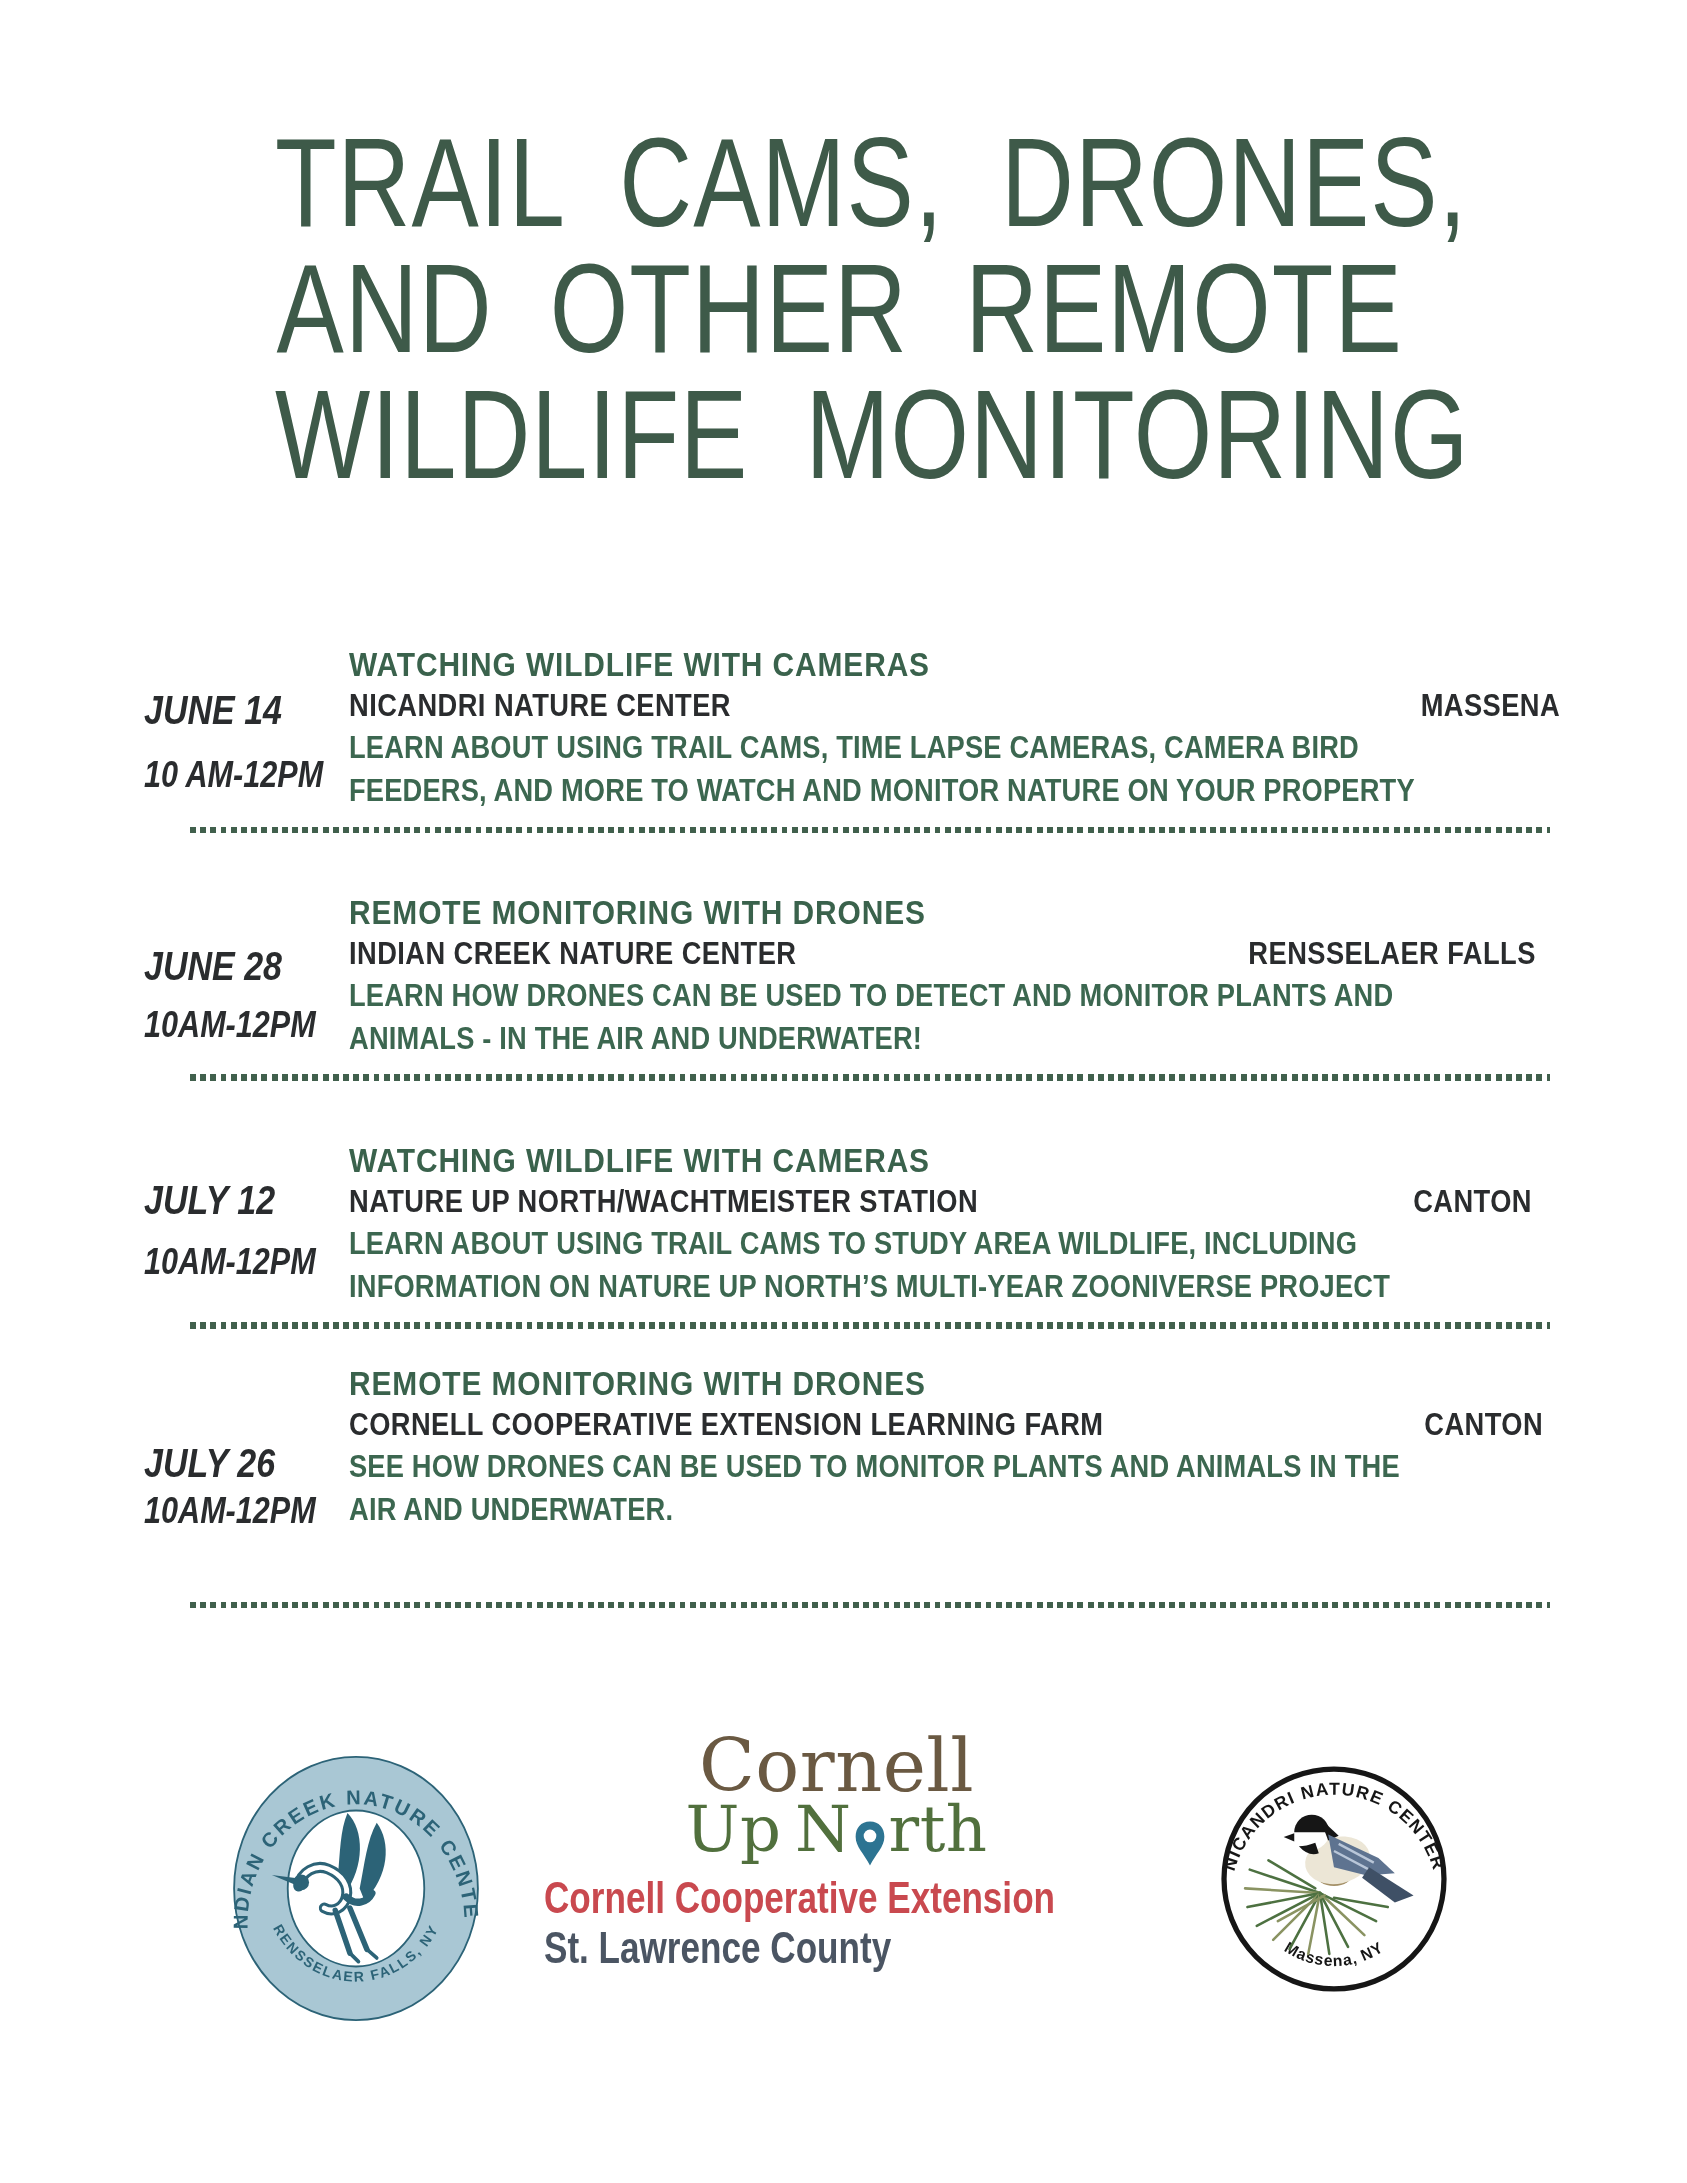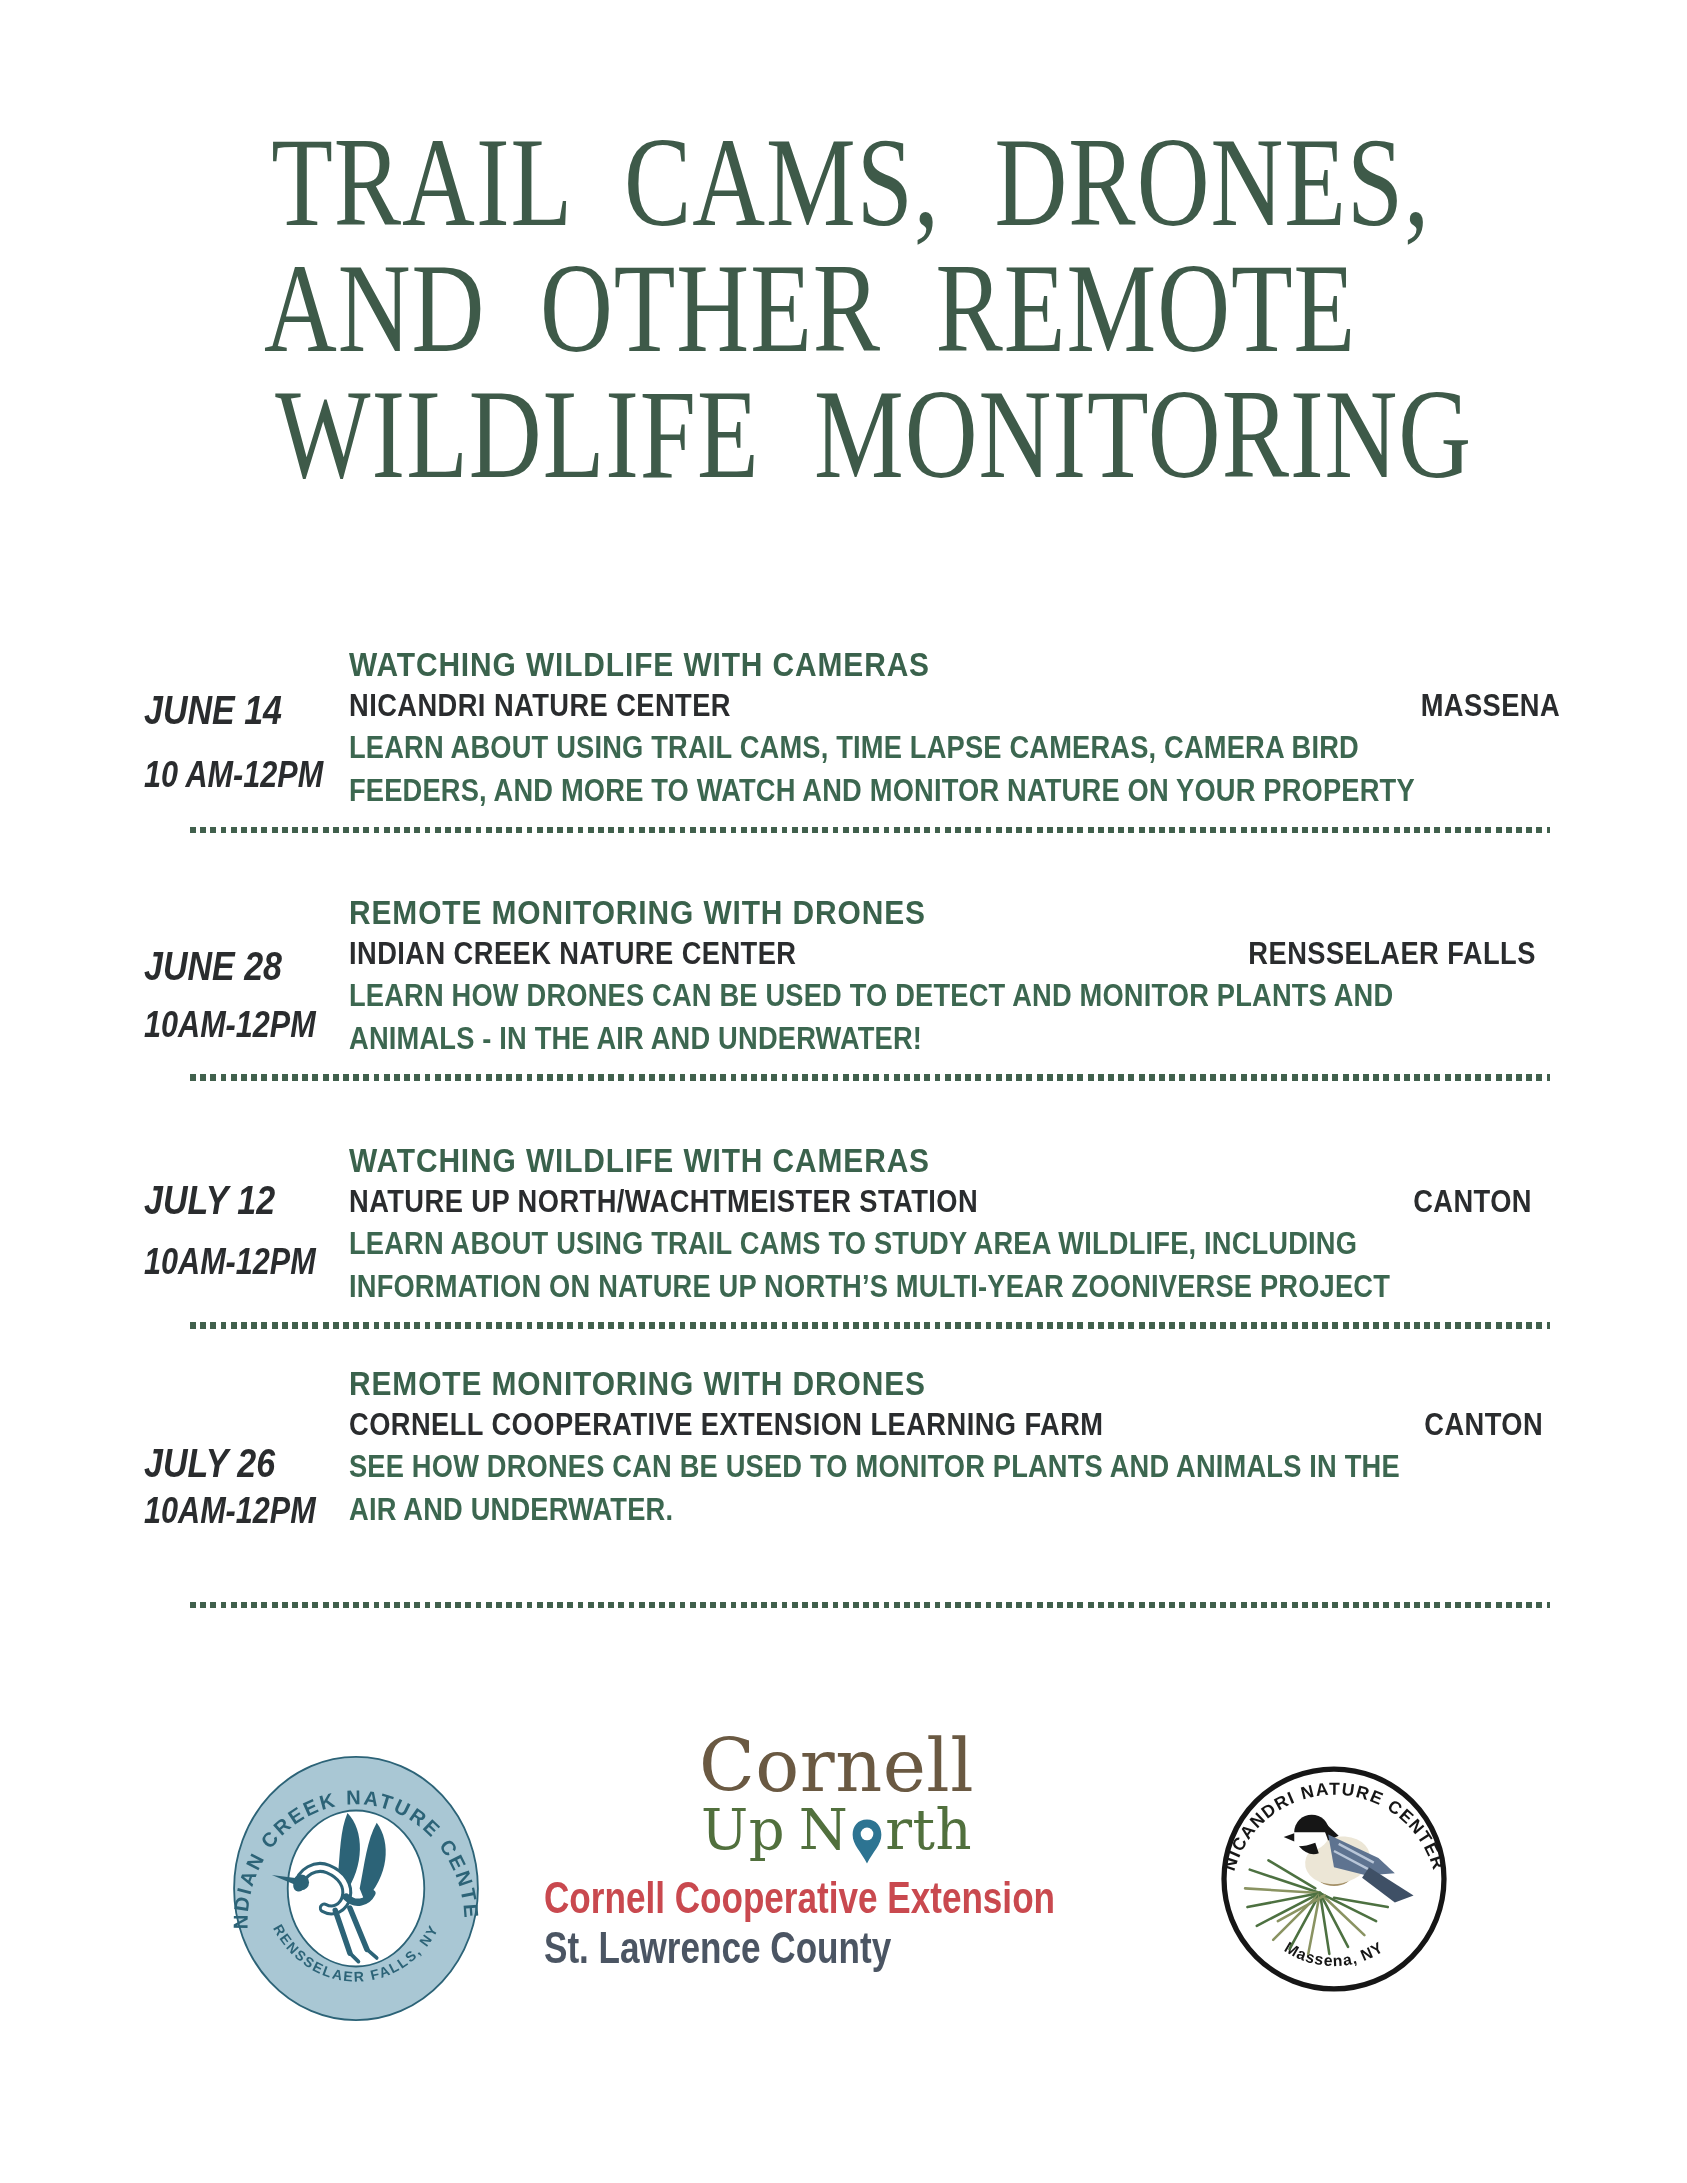--- a/index.html
+++ b/index.html
@@ -6,22 +6,22 @@
   body{width:1687px;height:2183px;position:relative;overflow:hidden;
        font-family:"Liberation Sans",sans-serif;-webkit-font-smoothing:antialiased;}
   .page{padding:86px 161px 0 144px;}
 
   
   .credits{text-align:center;color:var(--ink);font-size:31px;line-height:42px;
            letter-spacing:0.12em;font-weight:400;}
   .credits .squeeze{display:block;transform:scaleX(0.94);transform-origin:50% 0;white-space:nowrap;}
 
   
-  .title{margin-top:34px;text-align:left;color:var(--green-title);
-         font-family:Liberation Serif, serif;}
+  .title{margin-top:34px;text-align:right;color:var(--green-title);
+         font-family:Liberation Sans, sans-serif;}
   .title-line{display:block;height:126px;line-height:126px;white-space:nowrap;}
   .title-line>span{display:inline-block;transform:scale(0.82,1.03);transform-origin:50% 50%;
          font-size:123px;letter-spacing:0.01em;word-spacing:0.28em;}
 
   
   .events{margin-top:146px;}
   .event{display:grid;grid-template-columns:205px 1fr;}
   .date-cell{color:var(--ink);font-weight:bold;font-style:italic;}
   .date-inner{transform:scaleX(0.85);transform-origin:0 0;width:117.6%;}
   .date{font-size:40px;line-height:41px;white-space:nowrap;}
@@ -43,21 +43,21 @@
   .divider.d4{margin-top:71px;margin-bottom:0;}
 
   
   .footer{position:relative;height:449px;}
   .icnc{position:absolute;left:84px;top:139px;width:256px;height:283px;}
   .nicandri{position:absolute;left:1073px;top:154px;width:234px;height:234px;}
 
   .nun{position:absolute;left:400px;top:124px;width:653px;}
   .nun-center{width:585px;text-align:center;font-family:"DejaVu Serif",serif;}
   .nun-nature{font-size:73px;line-height:68px;color:var(--nun-brown);letter-spacing:0.5px;}
-  .nun-upnorth{font-size:56px;line-height:59px;color:var(--nun-green);letter-spacing:0.5px;}
+  .nun-upnorth{font-size:64px;line-height:59px;color:var(--nun-green);letter-spacing:0.5px;}
   .nun-upnorth .gap{display:inline-block;width:13.7px;}
   .pin{width:34px;height:49px;margin:0 1.5px -16.6px 1.5px;}
   .cce-wrap{transform:scaleX(0.78);transform-origin:0 0;width:128%;margin-top:12.7px;font-weight:bold;}
   .cce-line1{font-size:45px;line-height:51px;color:var(--cce-red);white-space:nowrap;}
   .cce-line2{font-size:45px;line-height:49px;color:var(--slc-slate);white-space:nowrap;}
 
   svg text{font-family:"Liberation Sans",sans-serif;}
 </style>
 </head>
 <body>

